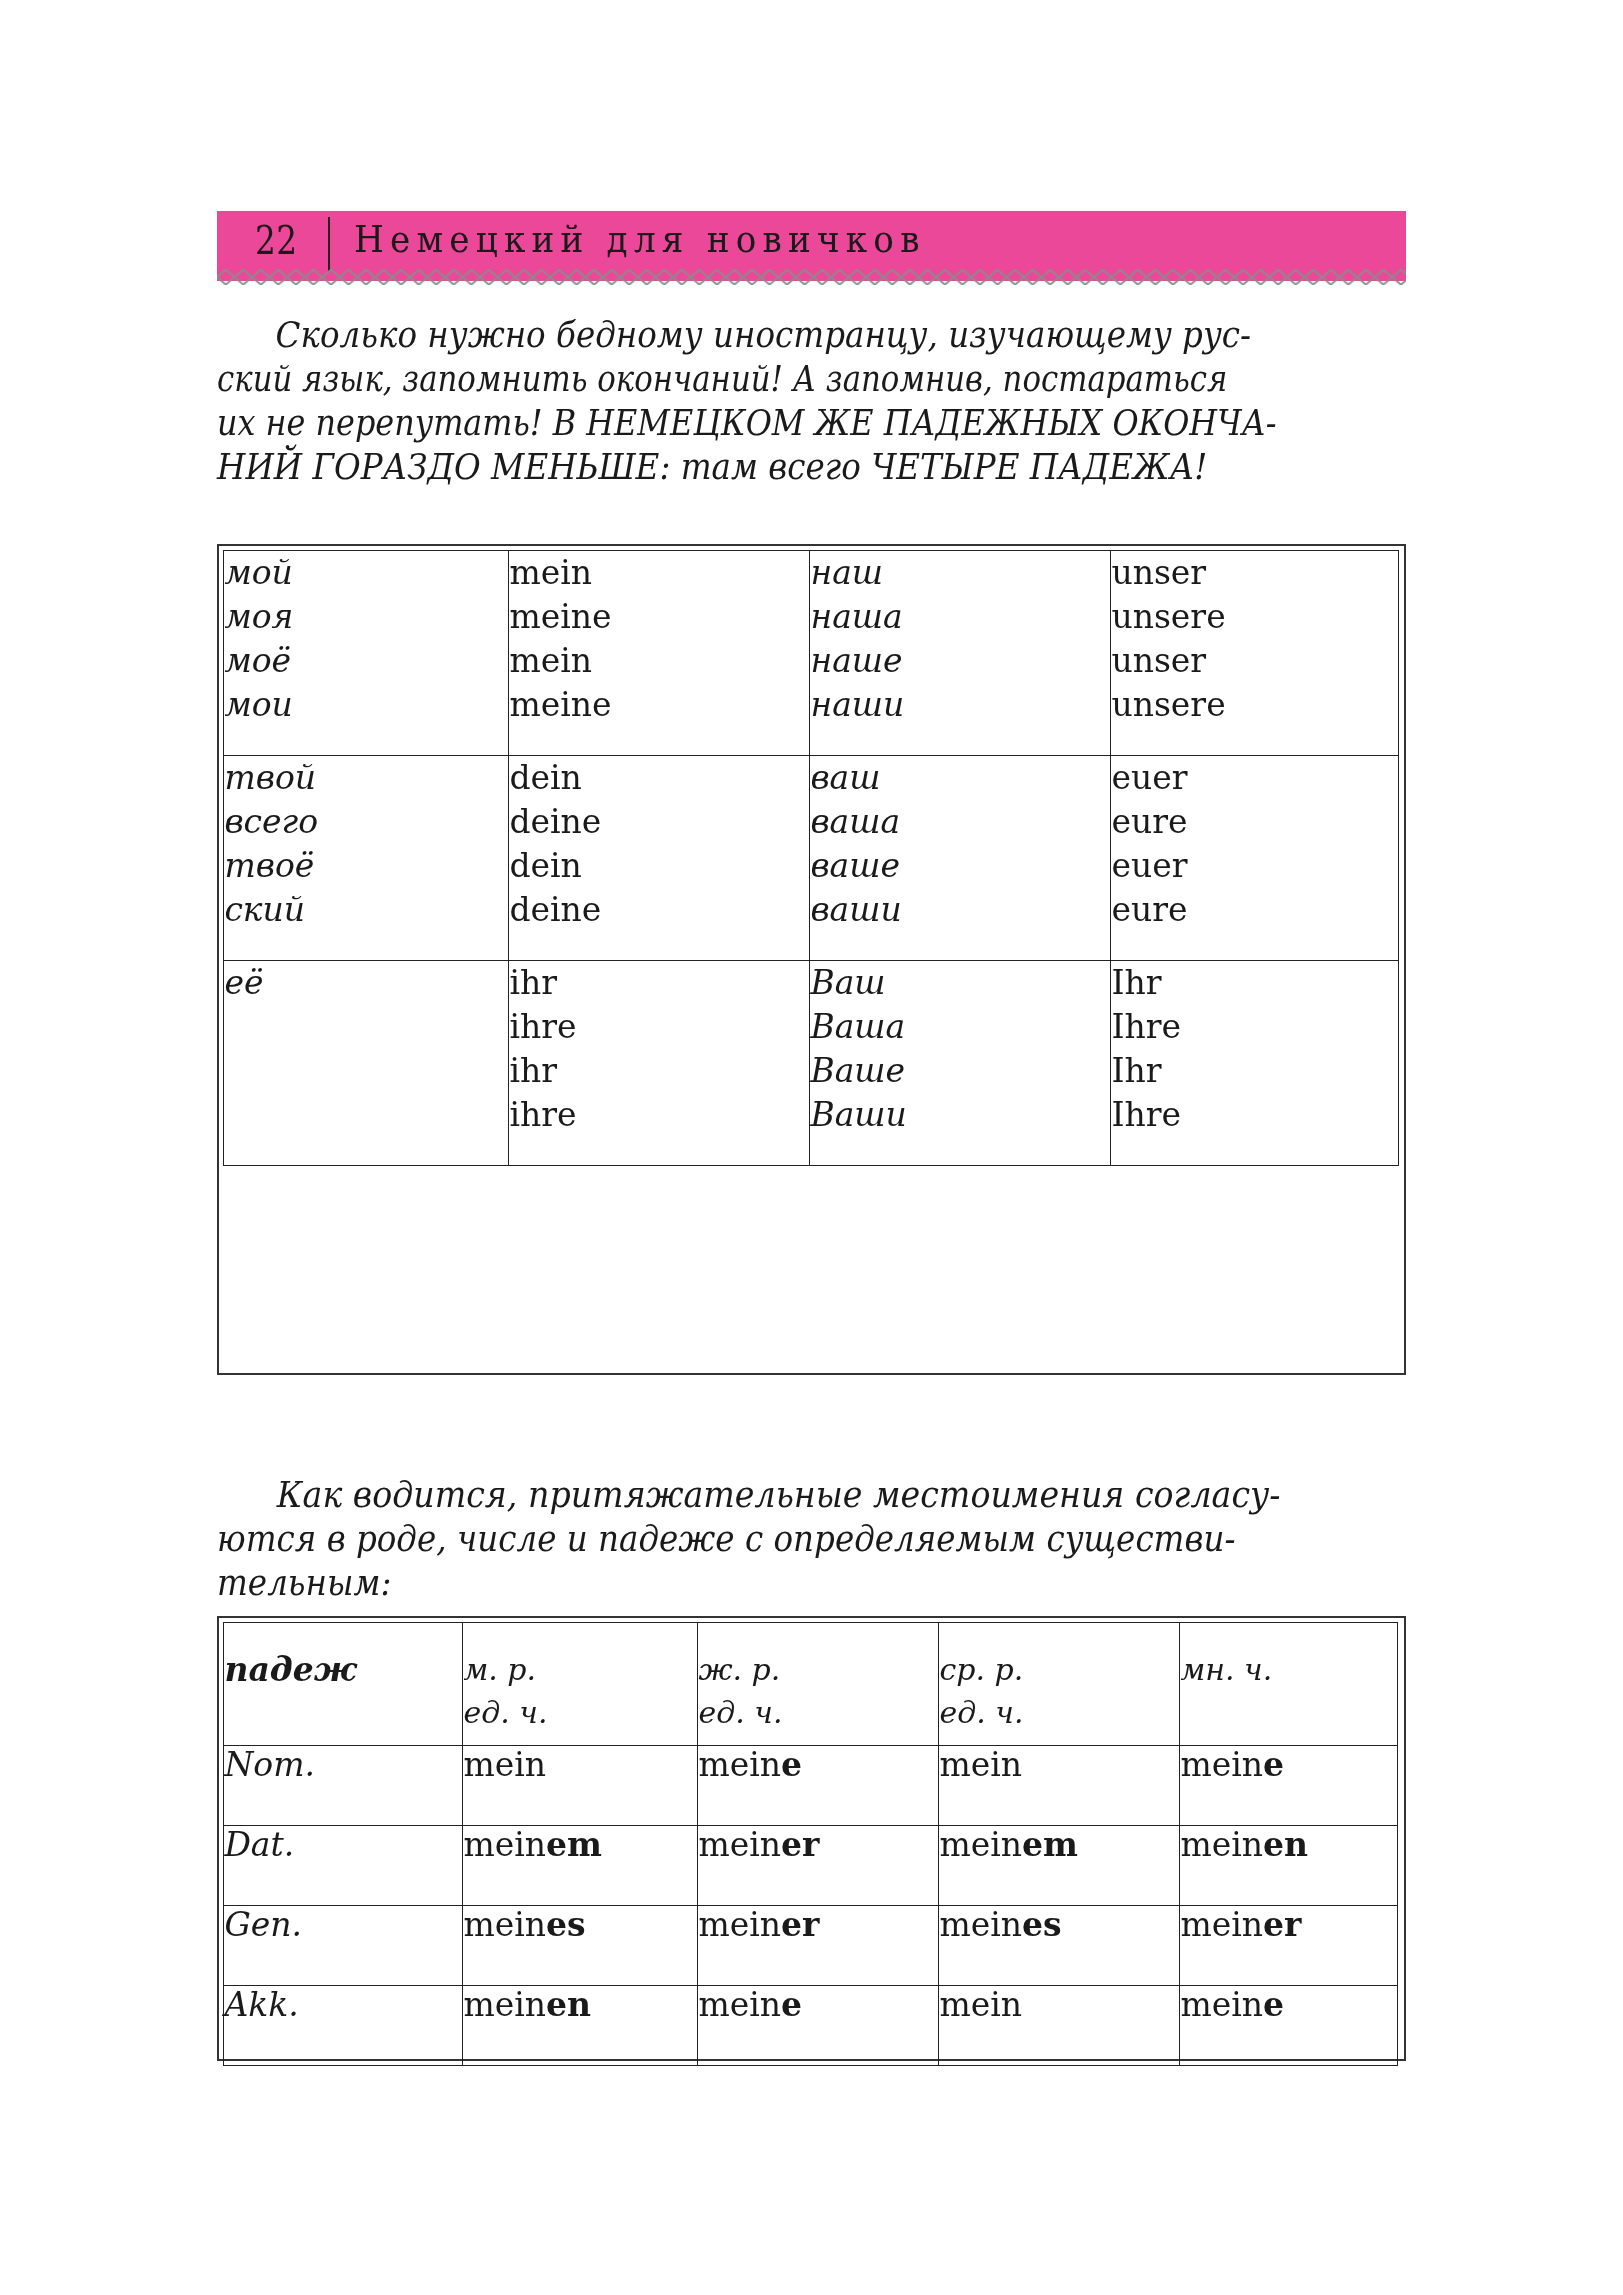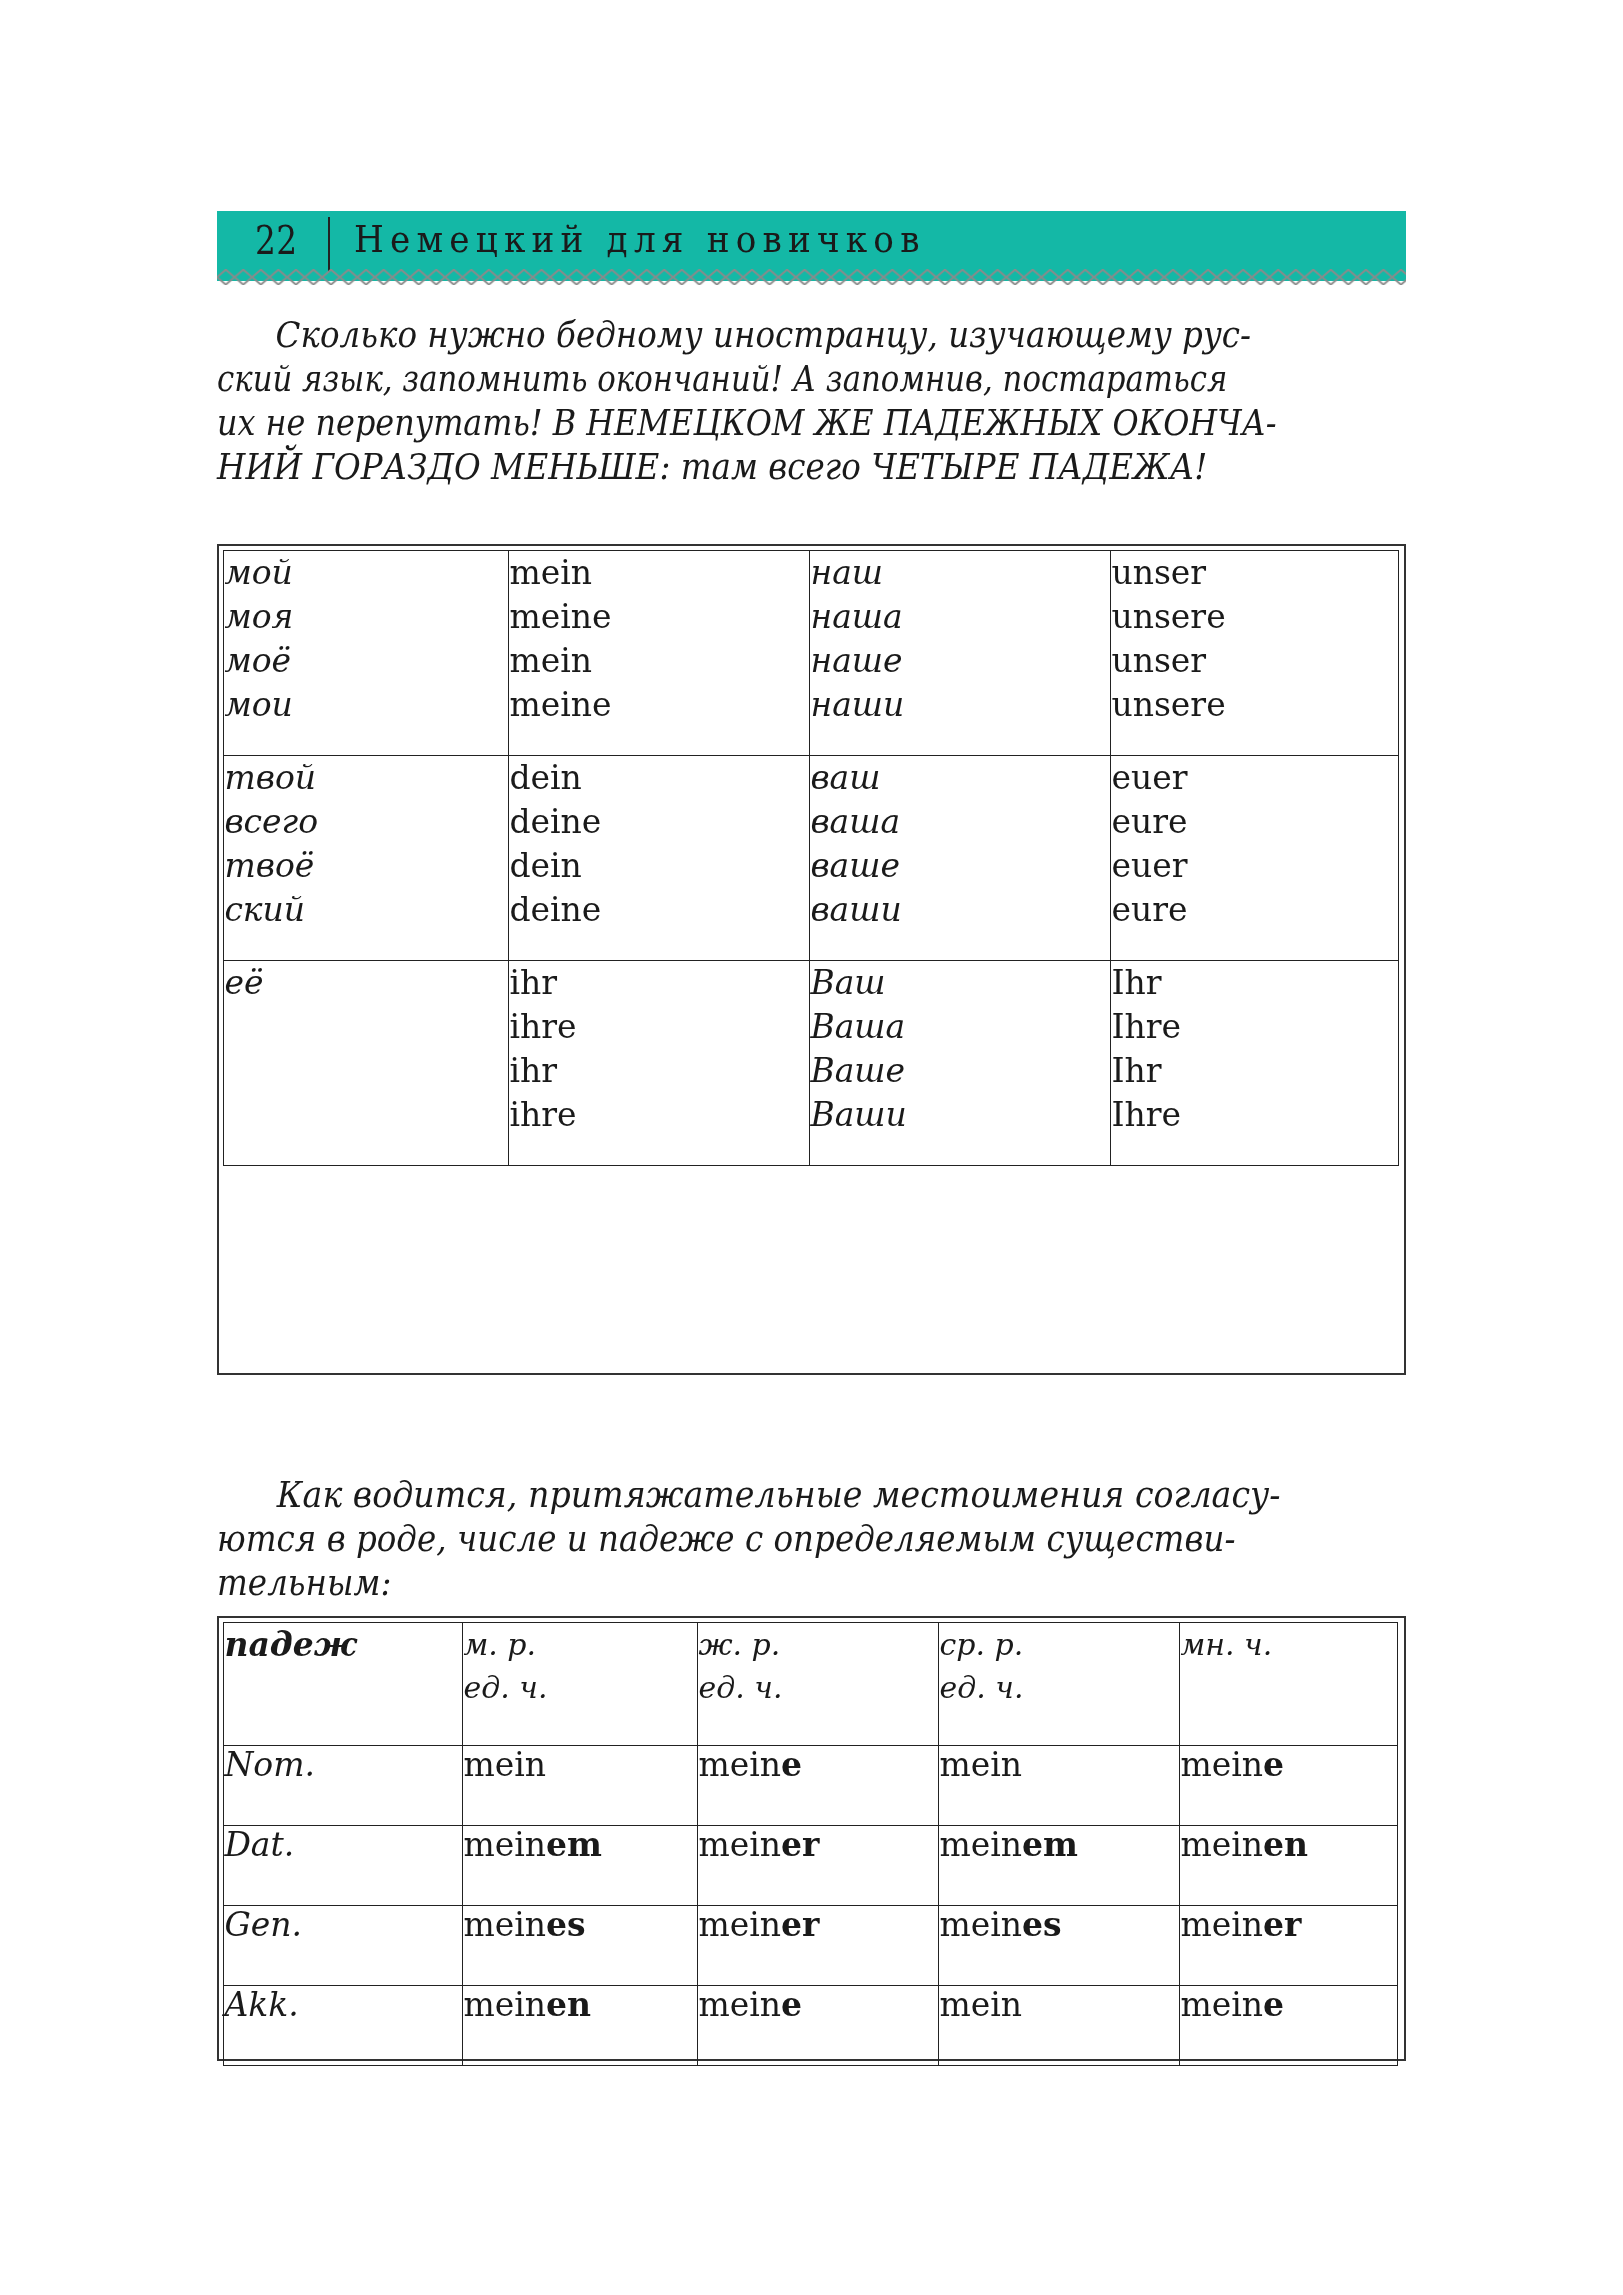--- a/index.html
+++ b/index.html
@@ -2,21 +2,21 @@
 <html style="font-size:10px"><head>
 <meta charset="utf-8">
 <style>
   html, body { margin: 0; padding: 0; background: #ffffff; }
   body {
     width: 1623px; height: 2295px; position: relative; overflow: hidden;
     font-family: "DejaVu Serif", "Liberation Serif", serif; color: #1a1a1a;
   }
   .running-head {
     position: absolute; left: 217px; top: 211px; width: 1189px; height: 70px;
-    background: #14b8a6;
+    background: #ec4899;
   }
   .rh-page {
     position: absolute; left: 38px; top: 8.8px; font-size: 40px; line-height: 1;
     font-family: "DejaVu Serif", serif; letter-spacing: 0.6px; transform: scaleX(0.82); transform-origin: left;
   }
   .rh-sep {
     position: absolute; left: 111px; top: 6.3px; width: 1.9px; height: 55px; background: #222;
   }
   .rh-title {
     position: absolute; left: 137px; top: 8.8px; font-size: 38px; line-height: 1;
@@ -44,21 +44,21 @@
     border-radius: 22px;
   }
   table.grid td {
     border: 1.9px solid #222; vertical-align: top; padding: 0; box-sizing: border-box;
   }
   .t1 td { height: 205px; padding: 15px 0 0 21px; }
   .t1 .cell-line { display: block; font-size: 33px; line-height: 44px; height: 44px; }
   .t1 .ru { font-style: italic; }
   .t1 .de { font-style: normal; }
   .t2 td { height: 80px; padding: 19px 0 0 20px; font-size: 33px; line-height: 38px; }
-  .t2 tr.head td { height: 123px; }
+  .t2 tr.head td { height: 123px; padding-top: 25px; }
   .t2 .hdr-line { display: block; font-style: italic; font-size: 30px; line-height: 43px; }
   .t2 .hdr-bold { font-weight: bold; font-style: italic; font-size: 33px; }
   .t2 .case { font-style: italic; margin-top: 20px; }
   .t2 .ending { font-weight: bold; }
 </style>
 </head>
 <body>
 
 <div class="running-head">
   <span class="rh-page">22</span>

